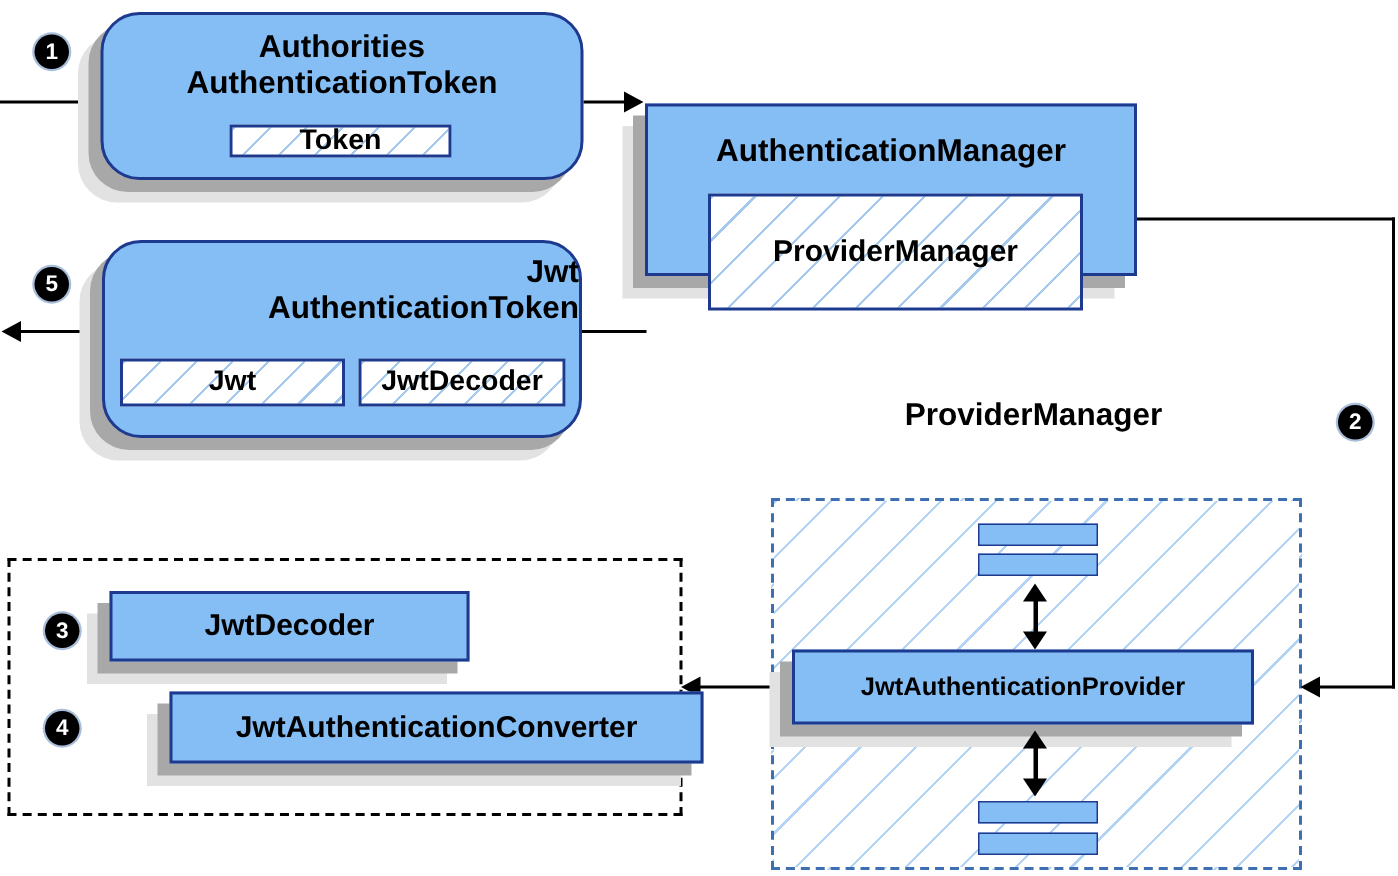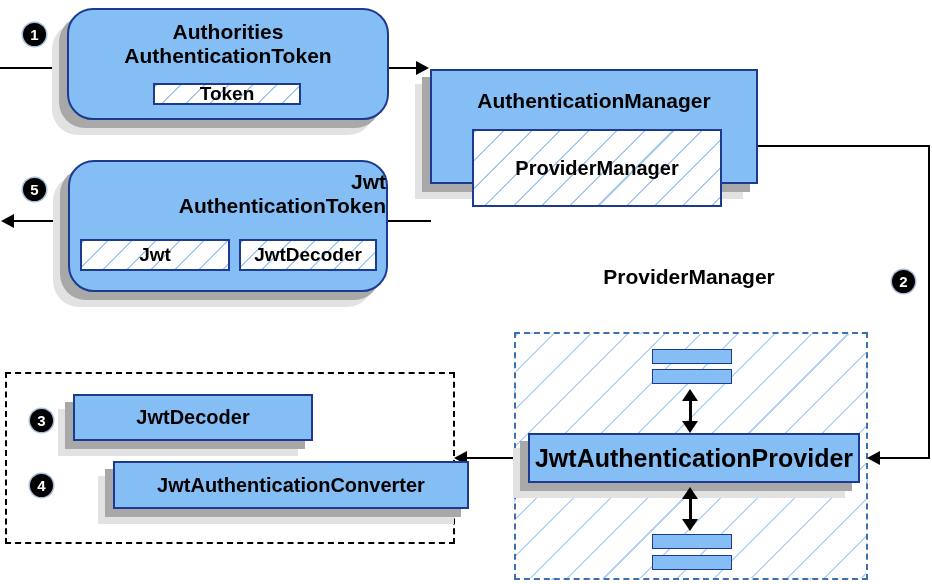--- a/index.html
+++ b/index.html
@@ -157,21 +157,21 @@
 
   <div class="bar" style="left:652px; top:349px;"></div>
   <div class="bar" style="left:652px; top:369px;"></div>
 
   <div class="dbl" style="left:682px; top:389px; height:44px;">
     <div class="up"></div>
       <div class="shaft"></div>
       <div class="down"></div>
   </div>
 
-  <div class="node center-flex" style="left:528px; top:433px; width:332px; height:50px; font-weight:bold; font-size:25px;">JwtAuthenticationProvider</div>
+  <div class="node center-flex" style="left:528px; top:433px; width:308px; height:50px; font-weight:bold; font-size:17px;">JwtAuthenticationProvider</div>
 
   <div class="dbl" style="left:682px; top:487px; height:44px;">
     <div class="up"></div>
       <div class="shaft"></div>
       <div class="down"></div>
   </div>
 
   <div class="bar" style="left:652px; top:534px;"></div>
   <div class="bar" style="left:652px; top:555px;"></div>
 

